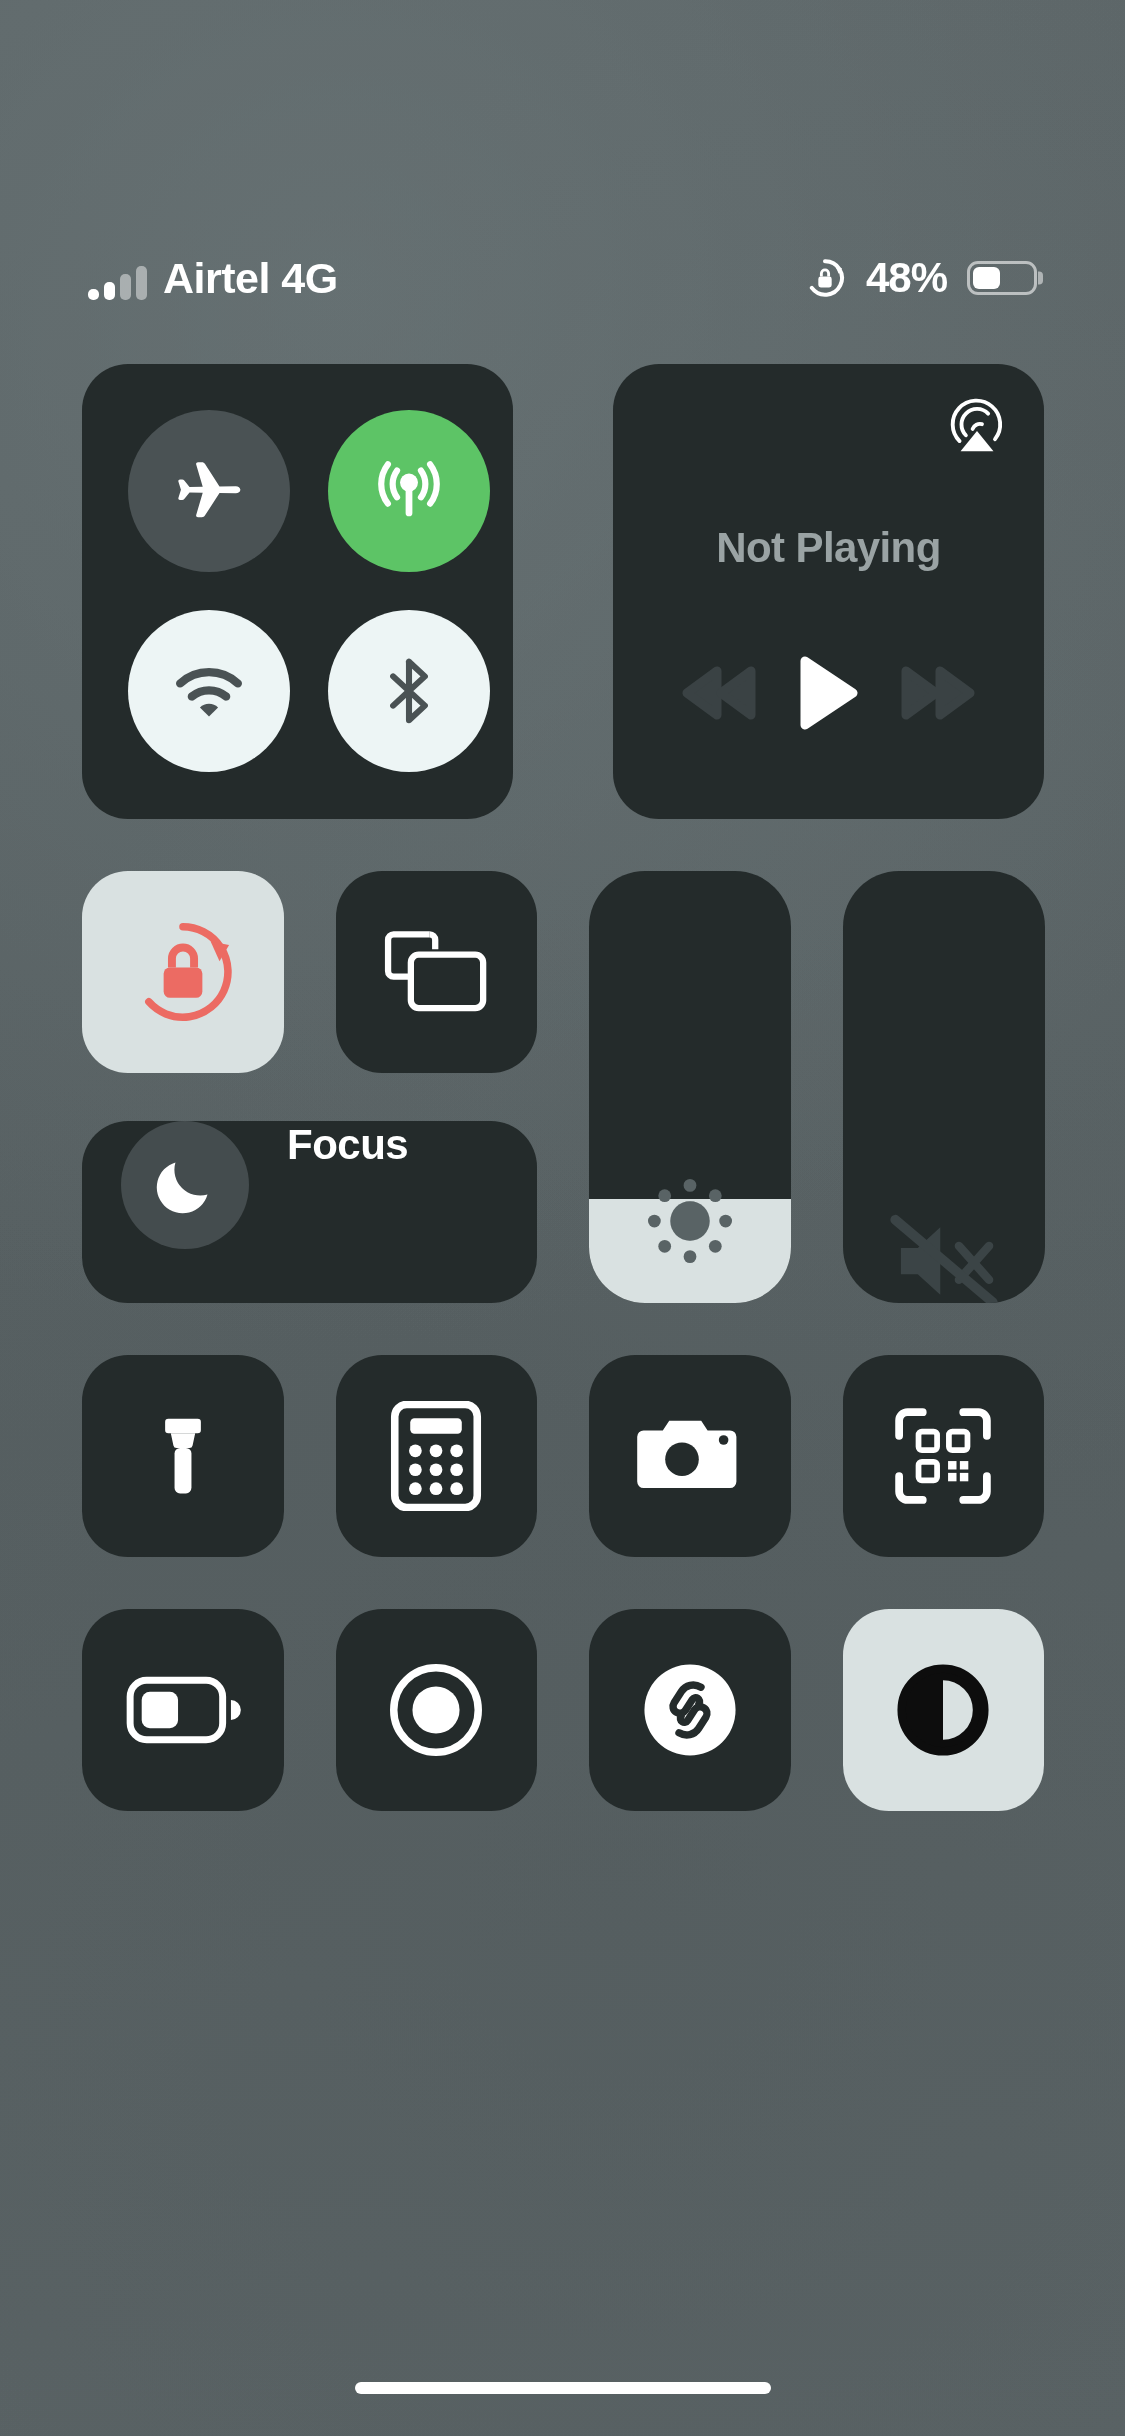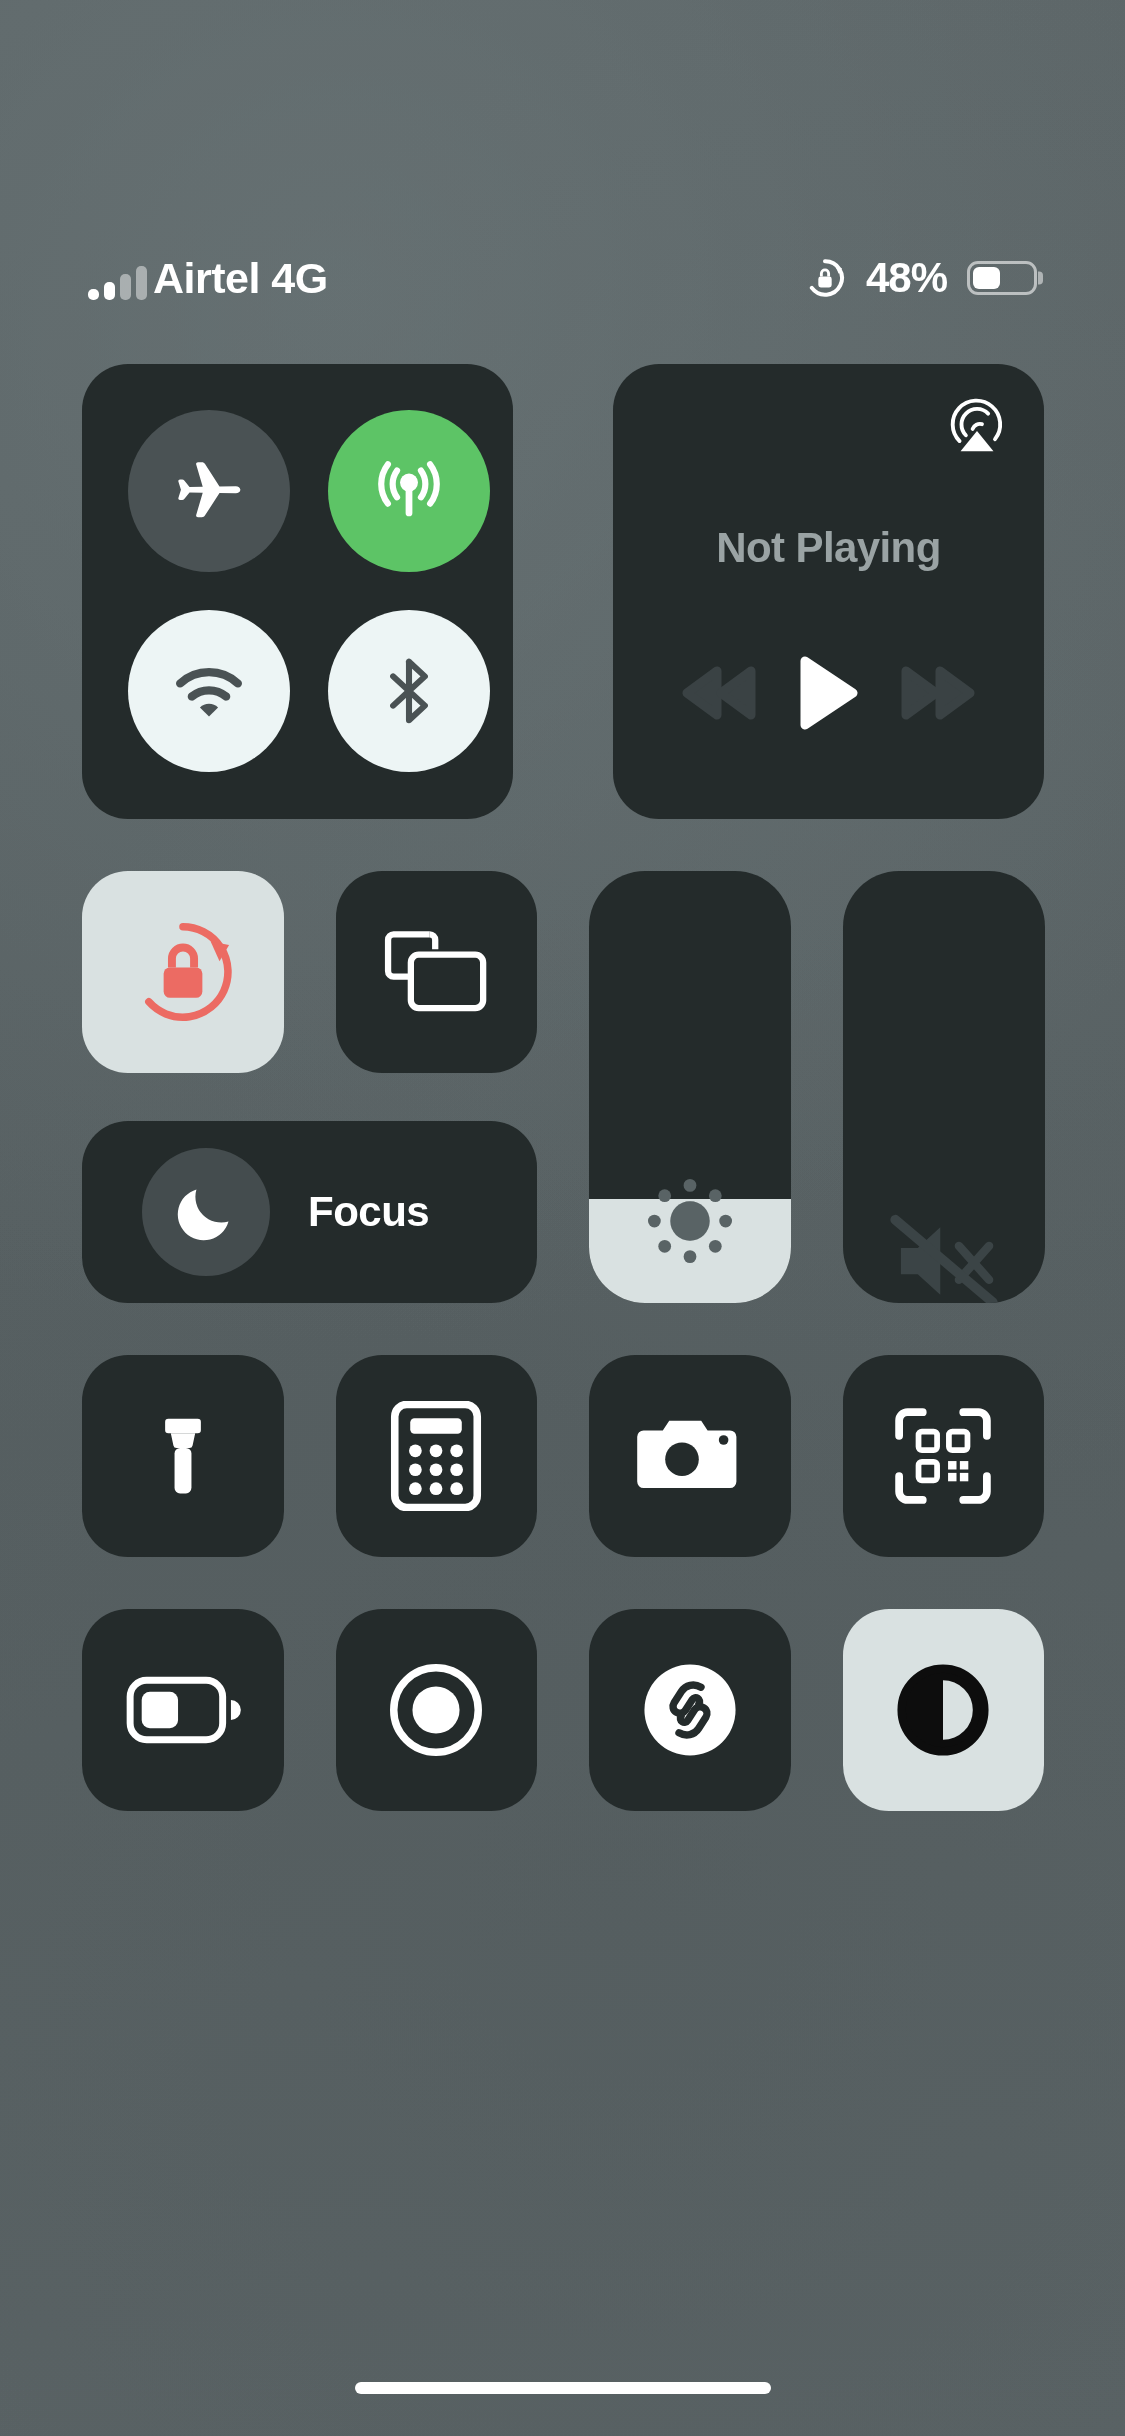--- a/index.html
+++ b/index.html
@@ -22,21 +22,21 @@
   }
 
   .screen{ position:absolute; inset:0; }
 
   
   .statusbar{
     position:absolute; top:248px; left:0; width:1125px; height:60px;
     display:flex; align-items:center; justify-content:space-between;
     padding:0 88px;
   }
-  .sb-left{ display:flex; align-items:flex-end; gap:6px; }
+  .sb-left{ display:flex; align-items:flex-end; gap:16px; }
   .bars{ display:flex; align-items:flex-end; gap:5px; height:34px; }
   .bars i{ display:block; width:11px; border-radius:5px; background:#ffffff; }
   .bars i:nth-child(1){ height:11px; }
   .bars i:nth-child(2){ height:18px; }
   .bars i:nth-child(3){ height:26px; background:rgba(255,255,255,0.45); }
   .bars i:nth-child(4){ height:34px; background:rgba(255,255,255,0.45); }
   .carrier{ color:#fff; font-size:43px; font-weight:700; letter-spacing:-0.5px; line-height:1; }
 
   .sb-right{ display:flex; align-items:center; gap:20px; }
   .rot-lock-sb{ width:42px; height:42px; }
@@ -85,22 +85,22 @@
     position:absolute; left:0; right:0; top:292px;
     display:flex; align-items:center; justify-content:space-around; padding:0 48px;
   }
 
   
   .row2{ margin-top:52px; display:flex; gap:52px; }
   .left-col{ width:455px; }
   .small-row{ display:flex; gap:52px; }
   .sq{ width:202px; height:202px; display:flex; align-items:center; justify-content:center; }
   .focus{
-    margin-top:48px; width:455px; height:182px; display:flex; align-items:center;
-    padding-left:60px; gap:38px;
+    margin-top:48px; width:455px; height:182px; display:flex; align-items:flex-start;
+    padding-left:39px; gap:38px;
   }
   .focus-ic{
     width:128px; height:128px; border-radius:50%; background:#444c4e;
     display:flex; align-items:center; justify-content:center;
   }
   .focus-label{ color:#fff; font-size:42px; font-weight:700; letter-spacing:-0.5px; }
 
   .sliders{ display:flex; gap:52px; }
   .slider{
     position:relative; width:202px; height:432px; border-radius:56px;

